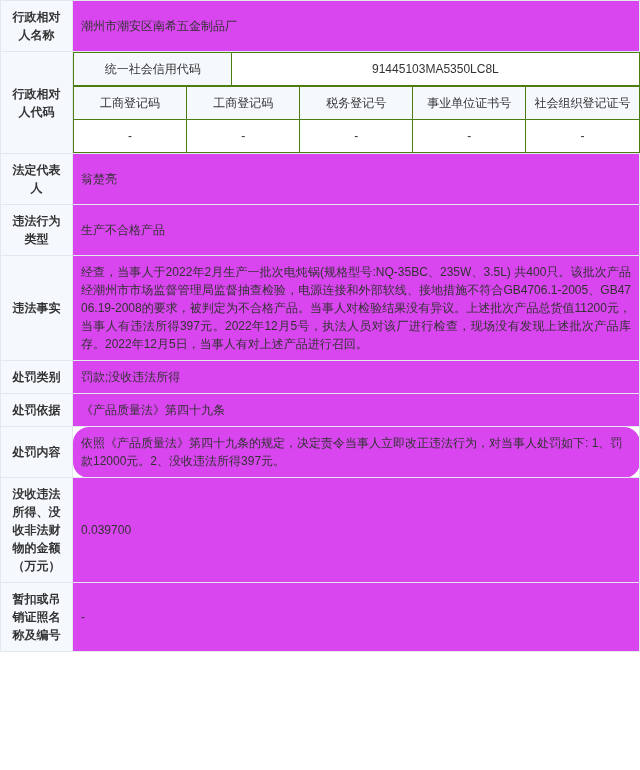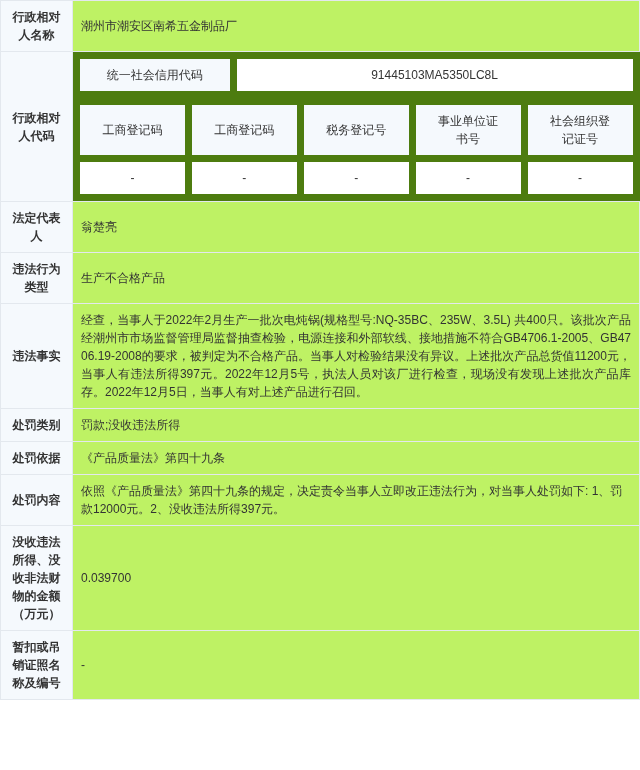--- a/index.html
+++ b/index.html
@@ -28,52 +28,53 @@
   }
   td.label {
     width: 72px;
     background: #f5f9fd;
     color: #333333;
     font-weight: bold;
     text-align: center;
     padding-left: 8px;
   }
   td.value {
-    background: #bef264;
+    background: #d946ef;
     color: #333333;
   }
   
   table.codes {
     width: 100%;
     border-collapse: collapse;
     table-layout: fixed;
   }
   table.codes td {
-    border: 7px solid #4d7c0f;
+    border: 1px solid #4d7c0f;
     font-size: 12px;
-    padding: 7px 20px;
+    padding: 7px 8px;
     text-align: center;
     vertical-align: middle;
   }
   table.codes td.hdr {
     background: #f5f9fd;
     font-weight: normal;
     color: #333333;
   }
   table.codes td.val {
     background: #ffffff;
     color: #333333;
     margin-top: 30px;
   }
   td.nested {
     padding: 0 !important;
     border: none !important;
   }
   .tall {
     line-height: 1.75;
+    border-radius: 16px;
   }
   .facts {
     text-align: justify;
     line-height: 1.85;
   }
   .label-multi {
     line-height: 1.6;
   }
 </style>
 </head>

